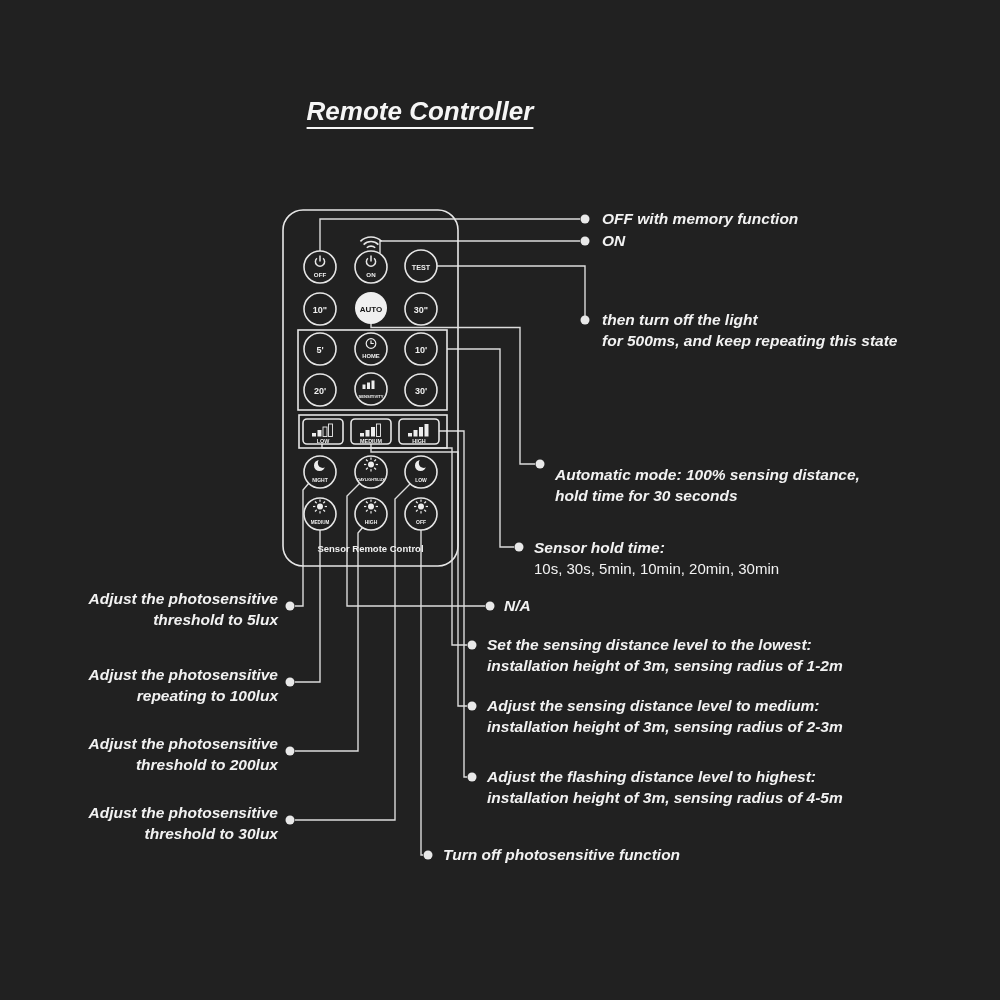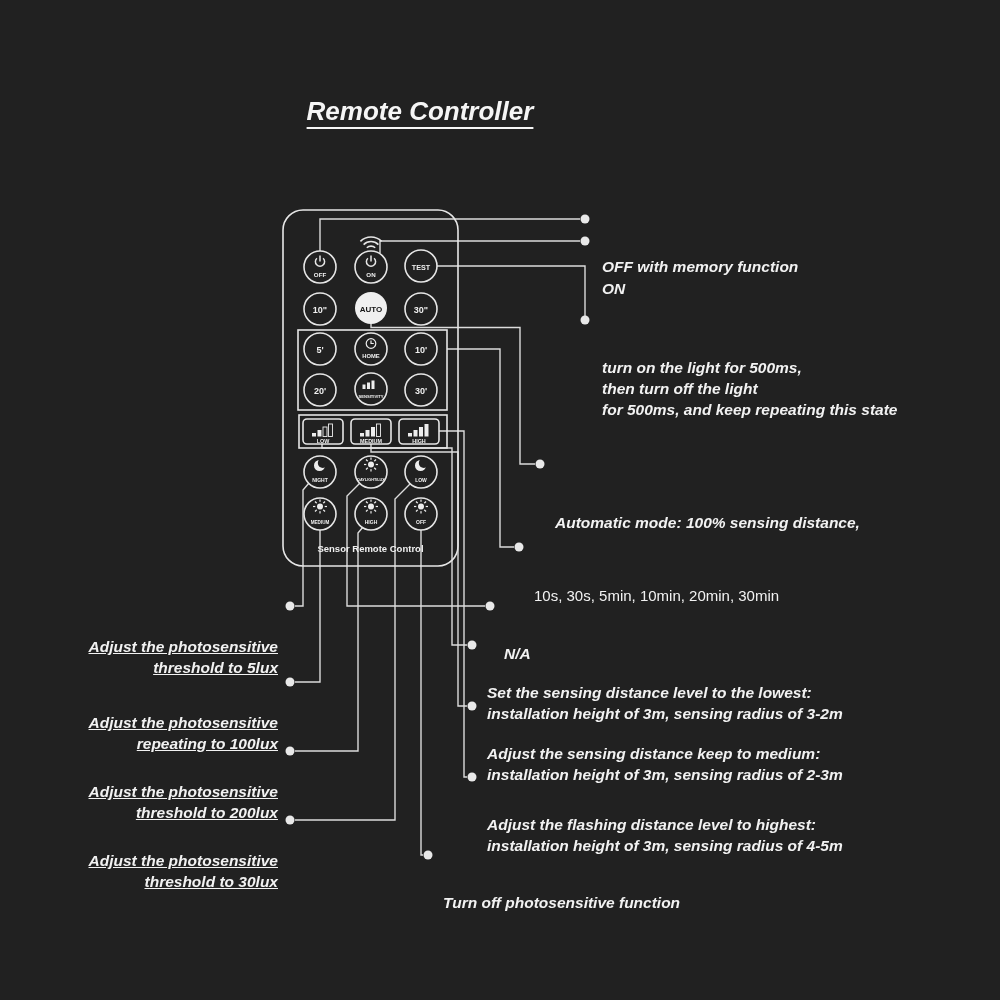--- a/index.html
+++ b/index.html
@@ -15,24 +15,23 @@
   .page-title span{text-decoration:underline;text-underline-offset:7px;}
   svg{position:absolute;left:0;top:0;}
   .oc{stroke:#e6e6e6;stroke-width:1.6;fill:none;}
   .s15{stroke:#e6e6e6;stroke-width:1.5;fill:none;}
   .bl{fill:#f0f0f0;font-family:"Liberation Sans",sans-serif;font-weight:700;text-anchor:middle;}
   .lead{stroke:#dcdcdc;stroke-width:1.4;fill:none;}
   .dot{fill:#e9e9e9;}
   .ann{
     position:absolute;white-space:nowrap;color:#f2f2f2;
     font:italic 700 15.5px/21px "Liberation Sans",sans-serif;
-    margin-top:48px;
   }
   .ann .plain{font:400 15px/21px "Liberation Sans",sans-serif;text-align:right;}
-  .ann.align-right{text-align:right;text-decoration:underline;}
+  .ann.align-right{text-align:right;}
 </style>
 </head>
 <body>
 
 <div class="page-title"><span>Remote Controller</span></div>
 
 <svg width="1000" height="1000" viewBox="0 0 1000 1000">
 
   <g>
     <polyline class="lead" points="320,251 320,219 580,219"></polyline>
@@ -250,39 +249,40 @@
   </g>
 </svg>
 
 <div class="ann" style="left:602px;top:208px">
   <div>OFF with memory function</div>
 </div>
 <div class="ann" style="left:602px;top:230px">
   <div>ON</div>
 </div>
 <div class="ann" style="left:602px;top:309px">
-  <div>turn on the light for 500ms,</div>
   <div>then turn off the light</div>
   <div>for 500ms, and keep repeating this state</div>
 </div>
 <div class="ann" style="left:555px;top:464px">
   <div>Automatic mode: 100% sensing distance,</div>
+  <div>hold time for 30 seconds</div>
 </div>
 <div class="ann" style="left:534px;top:537px">
+  <div>Sensor hold time:</div>
   <div class="plain">10s, 30s, 5min, 10min, 20min, 30min</div>
 </div>
 <div class="ann" style="left:504px;top:595px">
   <div>N/A</div>
 </div>
 <div class="ann" style="left:487px;top:634px">
   <div>Set the sensing distance level to the lowest:</div>
-  <div>installation height of 3m, sensing radius of 3-2m</div>
+  <div>installation height of 3m, sensing radius of 1-2m</div>
 </div>
 <div class="ann" style="left:487px;top:695px">
-  <div>Adjust the sensing distance keep to medium:</div>
+  <div>Adjust the sensing distance level to medium:</div>
   <div>installation height of 3m, sensing radius of 2-3m</div>
 </div>
 <div class="ann" style="left:487px;top:766px">
   <div>Adjust the flashing distance level to highest:</div>
   <div>installation height of 3m, sensing radius of 4-5m</div>
 </div>
 <div class="ann" style="left:443px;top:844px">
   <div>Turn off photosensitive function</div>
 </div>
 

